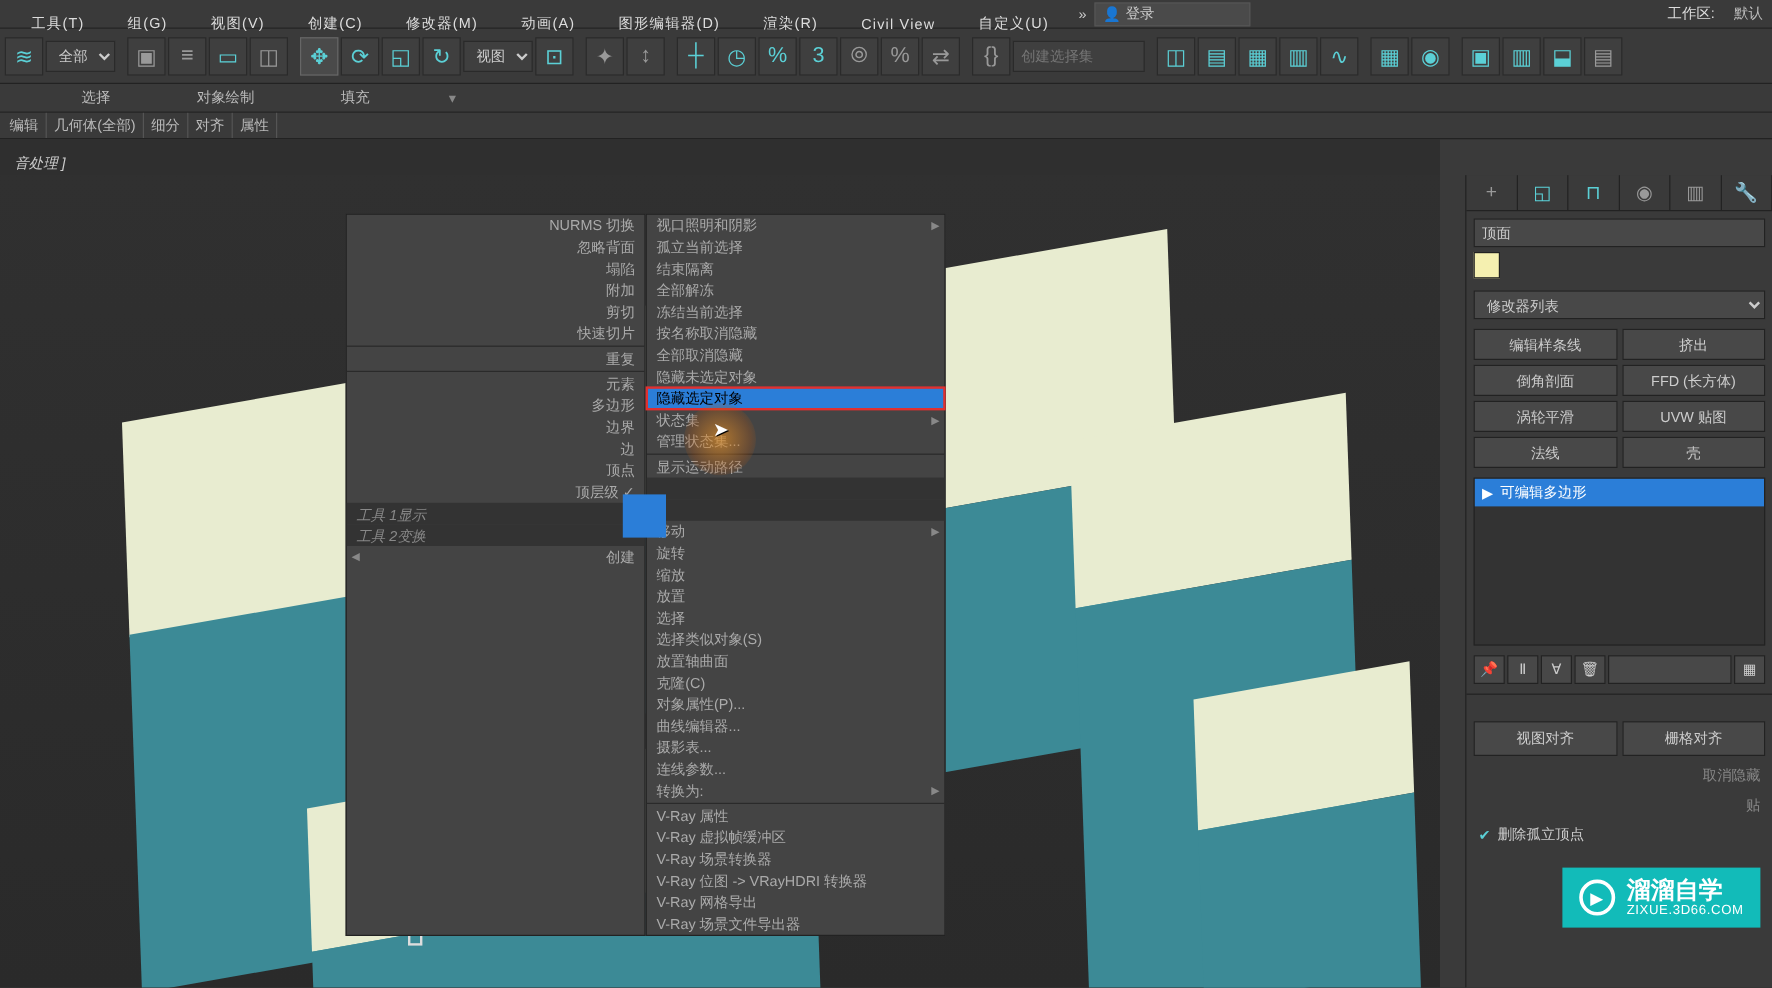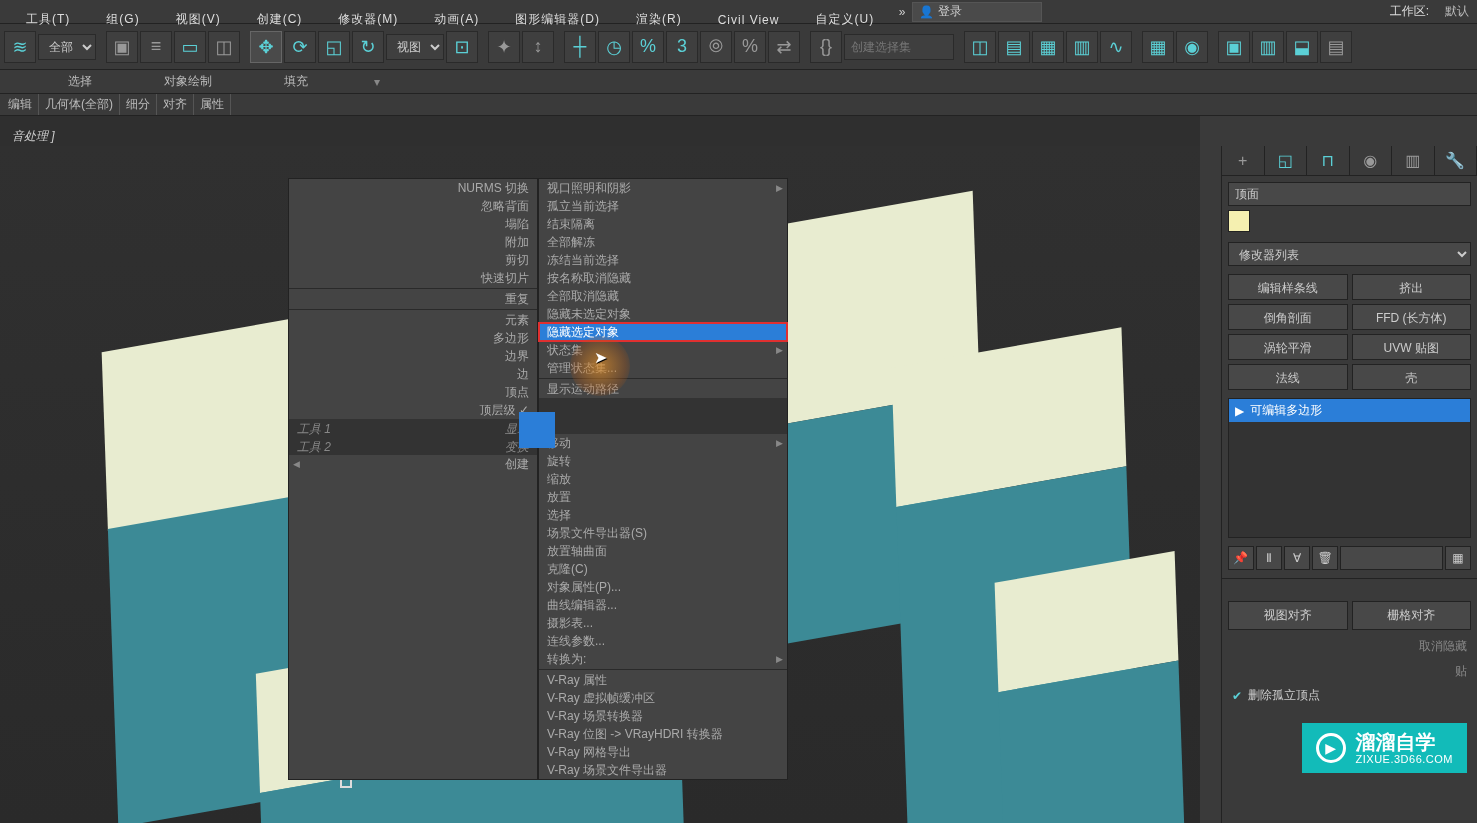--- a/index.html
+++ b/index.html
@@ -61,28 +61,28 @@
 .gizmo .x { left: 46px; top: 46px; width: 70px; height: 3px; background: #e06030; }
 .gizmo .xlabel { position: absolute; left: 120px; top: 38px; color: #e06030; }
 .gizmo .box { position: absolute; left: 40px; top: 60px; width: 12px; height: 12px; border: 2px solid #ddd; }
 
 
 .quad-menu { position: absolute; top: 178px; left: 288px; display: flex; }
 .quad-col { width: 250px; background: #444; border: 1px solid #222; }
 .qm-row { padding: 2px 8px; color: #aaa; text-align: right; border-bottom: 0; height: 18px; line-height: 14px; position: relative; }
 .qm-row.left { text-align: right; }
 .qm-row.right { text-align: left; }
-.qm-row.hl { background: #2b7ed8; color: #ffffff; }
+.qm-row.hl { background: #2b7ed8; color: #000000; }
 .qm-row.hl-red { outline: 2px solid #e03030; outline-offset: -1px; }
 .qm-row.sub::after { content: "▶"; position: absolute; right: 4px; font-size: 9px; color: #888; }
 .qm-row.subL::after { content: "◀"; position: absolute; left: 4px; font-size: 9px; color: #888; }
 .qm-sep { height: 1px; background: #2a2a2a; margin: 1px 0; }
 .qm-header { background: #333; color: #888; text-align: right; padding: 2px 8px; height: 18px; font-style: italic; }
 .qm-header.right { text-align: left; }
-.qm-header2 { background: #333; display:flex; justify-content:space-between; padding:2px 8px; height:18px; font-style:italic; color:#888; }
+.qm-header2 { background: #333; display:flex; padding:2px 8px; height:18px; font-style:italic; color:#888; }
 .qm-small-hl { position:absolute; left:519px; top:412px; width:36px; height:36px; background:#2b7ed8; z-index:5; }
 
 .cursor-spot { position: absolute; left: 570px; top: 336px; width: 60px; height: 60px; border-radius: 50%; background: radial-gradient(circle, rgba(220,140,40,0.7) 0%, rgba(180,90,20,0.3) 60%, transparent 80%); z-index: 50; pointer-events: none; }
 .cursor-arrow { position: absolute; left: 594px; top: 348px; z-index: 51; color: #fff; font-size: 16px; text-shadow: 1px 1px 0 #000; }
 
 
 .cmd-panel { position: absolute; top: 146px; right: 0; width: 256px; height: 677px; background: #3a3a3a; border-left: 1px solid #222; display: flex; flex-direction: column; }
 .cmd-tabs { display: flex; height: 30px; border-bottom: 1px solid #222; }
 .cmd-tabs .ct { flex: 1; display: flex; align-items: center; justify-content: center; border-right: 1px solid #222; color: #5bd0d6; font-size: 16px; }
 .cmd-tabs .ct.gray { color: #999; }
@@ -282,21 +282,21 @@
     <div class="qm-row right">管理状态集...</div>
     <div class="qm-sep"></div>
     <div class="qm-row right">显示运动路径</div>
     <div class="qm-header"></div>
     <div class="qm-header right"></div>
     <div class="qm-row right sub">移动</div>
     <div class="qm-row right">旋转</div>
     <div class="qm-row right">缩放</div>
     <div class="qm-row right">放置</div>
     <div class="qm-row right">选择</div>
-    <div class="qm-row right">场景文件导出器(S)</div>
+    <div class="qm-row right">选择类似对象(S)</div>
     <div class="qm-row right">放置轴曲面</div>
     <div class="qm-row right">克隆(C)</div>
     <div class="qm-row right">对象属性(P)...</div>
     <div class="qm-row right">曲线编辑器...</div>
     <div class="qm-row right">摄影表...</div>
     <div class="qm-row right">连线参数...</div>
     <div class="qm-row right sub">转换为:</div>
     <div class="qm-sep"></div>
     <div class="qm-row right">V-Ray 属性</div>
     <div class="qm-row right">V-Ray 虚拟帧缓冲区</div>

